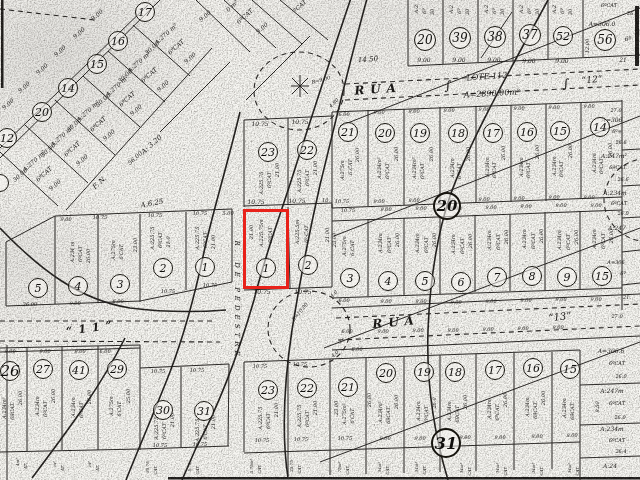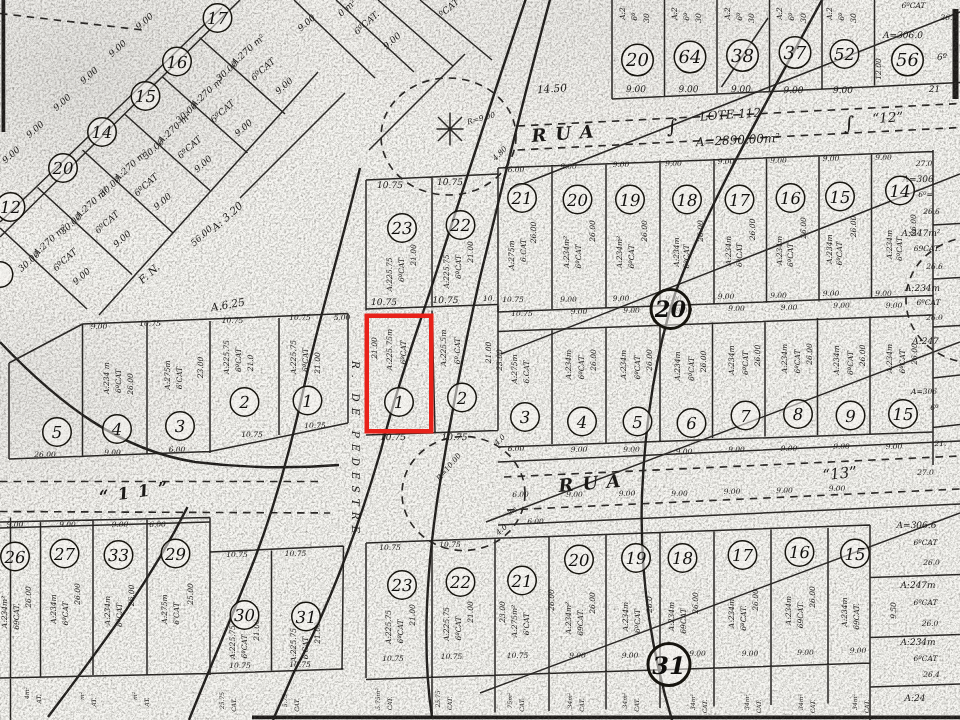--- a/index.html
+++ b/index.html
@@ -407,21 +407,21 @@
     <span class="lbl" style="left: 610px; top: 466px; font-size: 6px; transform: translate(-50%, -50%) rotate(0deg);">A:24</span>
     <span class="lbl sp" style="left: 236px; top: 300px; font-size: 7px; transform: translate(-50%, -50%) rotate(90deg);">R. DE PEDESTRE</span>
     <span class="circ" style="left: 145px; top: 12px; width: 20px; height: 20px; font-size: 11px;">17</span>
     <span class="circ" style="left: 118px; top: 41px; width: 20px; height: 20px; font-size: 11px;">16</span>
     <span class="circ" style="left: 97px; top: 64px; width: 20px; height: 20px; font-size: 11px;">15</span>
     <span class="circ" style="left: 68px; top: 88px; width: 20px; height: 20px; font-size: 11px;">14</span>
     <span class="circ" style="left: 42px; top: 112px; width: 20px; height: 20px; font-size: 11px;">20</span>
     <span class="circ" style="left: 7px; top: 138px; width: 20px; height: 20px; font-size: 11px;">12</span>
     <span class="circ" style="left: 0px; top: 183px; width: 18px; height: 18px; font-size: 9px;"></span>
     <span class="circ" style="left: 425px; top: 40px; width: 22px; height: 22px; font-size: 12px;">20</span>
-    <span class="circ" style="left: 460px; top: 38px; width: 22px; height: 22px; font-size: 12px;">64</span>
+    <span class="circ" style="left: 460px; top: 38px; width: 22px; height: 22px; font-size: 12px;">39</span>
     <span class="circ" style="left: 495px; top: 37px; width: 22px; height: 22px; font-size: 12px;">38</span>
     <span class="circ" style="left: 530px; top: 35px; width: 22px; height: 22px; font-size: 12px;">37</span>
     <span class="circ" style="left: 563px; top: 36px; width: 20px; height: 20px; font-size: 11px;">52</span>
     <span class="circ" style="left: 605px; top: 40px; width: 22px; height: 22px; font-size: 12px;">56</span>
     <span class="circ" style="left: 348px; top: 132px; width: 20px; height: 20px; font-size: 11px;">21</span>
     <span class="circ" style="left: 385px; top: 133px; width: 20px; height: 20px; font-size: 11px;">20</span>
     <span class="circ" style="left: 420px; top: 133px; width: 20px; height: 20px; font-size: 11px;">19</span>
     <span class="circ" style="left: 458px; top: 133px; width: 20px; height: 20px; font-size: 11px;">18</span>
     <span class="circ" style="left: 493px; top: 133px; width: 20px; height: 20px; font-size: 11px;">17</span>
     <span class="circ" style="left: 527px; top: 132px; width: 20px; height: 20px; font-size: 11px;">16</span>
@@ -437,23 +437,23 @@
     <span class="circ" style="left: 266px; top: 268px; width: 20px; height: 20px; font-size: 11px;">1</span>
     <span class="circ" style="left: 308px; top: 265px; width: 20px; height: 20px; font-size: 11px;">2</span>
     <span class="circ" style="left: 350px; top: 278px; width: 20px; height: 20px; font-size: 11px;">3</span>
     <span class="circ" style="left: 388px; top: 281px; width: 20px; height: 20px; font-size: 11px;">4</span>
     <span class="circ" style="left: 425px; top: 281px; width: 20px; height: 20px; font-size: 11px;">5</span>
     <span class="circ" style="left: 461px; top: 282px; width: 20px; height: 20px; font-size: 11px;">6</span>
     <span class="circ" style="left: 497px; top: 277px; width: 20px; height: 20px; font-size: 11px;">7</span>
     <span class="circ" style="left: 532px; top: 276px; width: 20px; height: 20px; font-size: 11px;">8</span>
     <span class="circ" style="left: 567px; top: 277px; width: 20px; height: 20px; font-size: 11px;">9</span>
     <span class="circ" style="left: 602px; top: 276px; width: 20px; height: 20px; font-size: 11px;">15</span>
-    <span class="circ" style="left: 10px; top: 371px; width: 20px; height: 20px; font-size: 11px;">26</span>
+    <span class="circ" style="left: 10px; top: 371px; width: 20px; height: 20px; font-size: 15px;">26</span>
     <span class="circ" style="left: 43px; top: 369px; width: 20px; height: 20px; font-size: 11px;">27</span>
-    <span class="circ" style="left: 79px; top: 370px; width: 20px; height: 20px; font-size: 11px;">33</span>
+    <span class="circ" style="left: 79px; top: 370px; width: 20px; height: 20px; font-size: 11px;">41</span>
     <span class="circ" style="left: 117px; top: 369px; width: 20px; height: 20px; font-size: 11px;">29</span>
     <span class="circ" style="left: 163px; top: 410px; width: 20px; height: 20px; font-size: 11px;">30</span>
     <span class="circ" style="left: 204px; top: 411px; width: 20px; height: 20px; font-size: 11px;">31</span>
     <span class="circ" style="left: 268px; top: 390px; width: 20px; height: 20px; font-size: 11px;">23</span>
     <span class="circ" style="left: 307px; top: 388px; width: 20px; height: 20px; font-size: 11px;">22</span>
     <span class="circ" style="left: 348px; top: 387px; width: 20px; height: 20px; font-size: 11px;">21</span>
     <span class="circ" style="left: 386px; top: 373px; width: 20px; height: 20px; font-size: 11px;">20</span>
     <span class="circ" style="left: 424px; top: 372px; width: 20px; height: 20px; font-size: 11px;">19</span>
     <span class="circ" style="left: 455px; top: 372px; width: 20px; height: 20px; font-size: 11px;">18</span>
     <span class="circ" style="left: 495px; top: 370px; width: 20px; height: 20px; font-size: 11px;">17</span>

